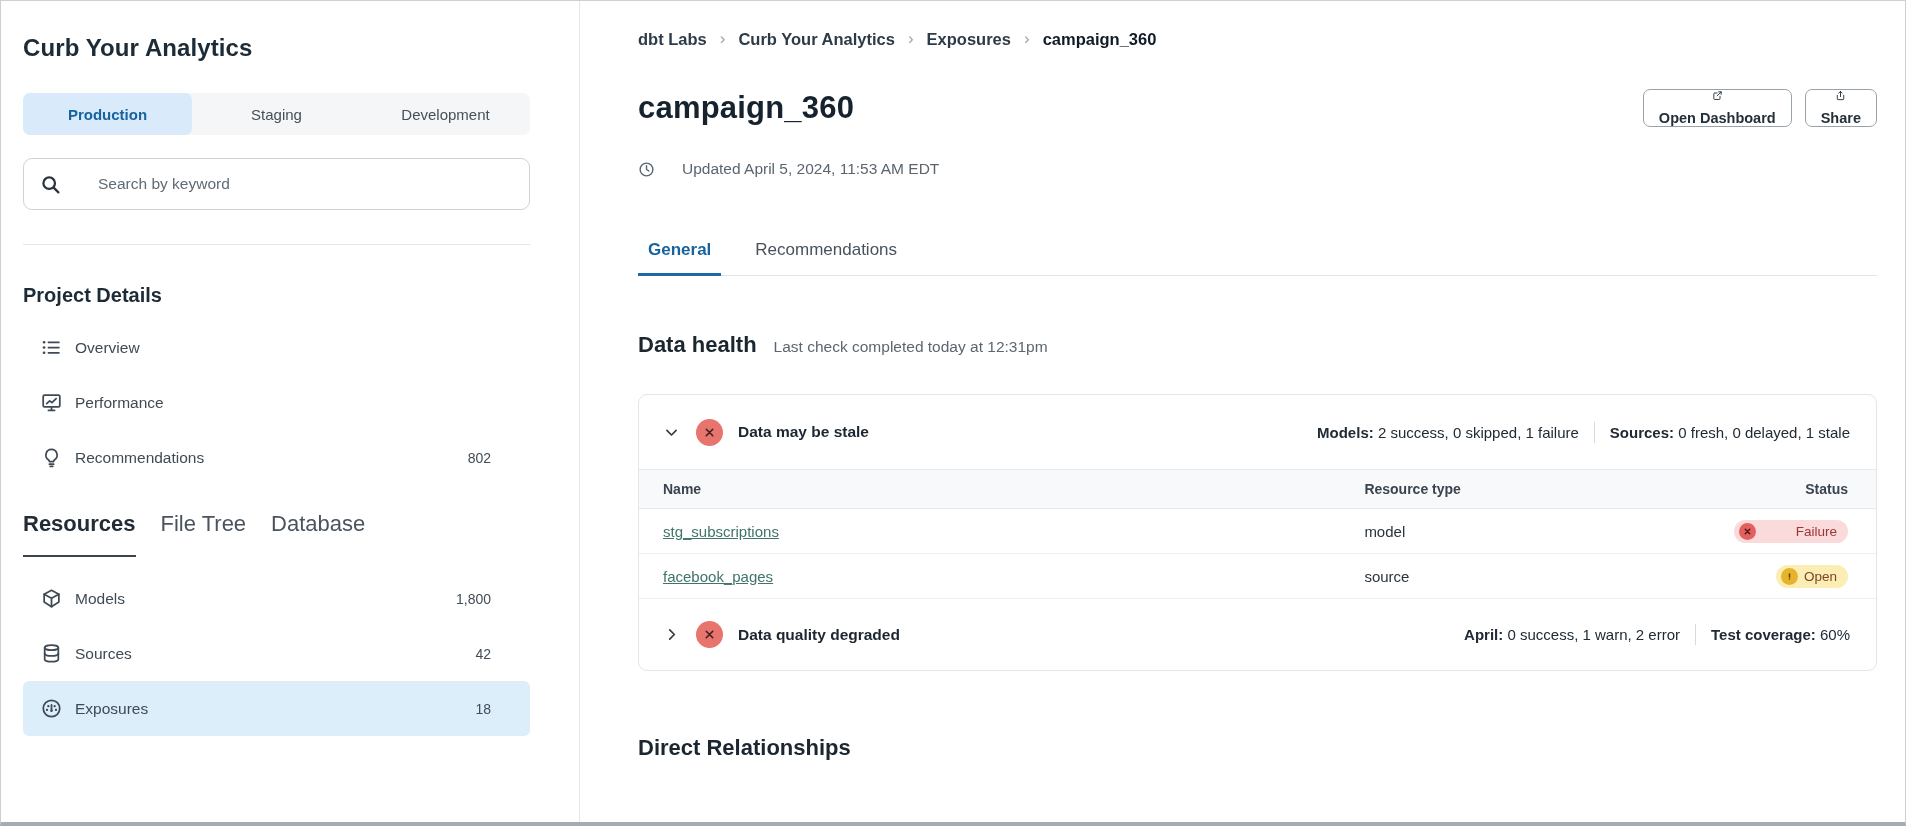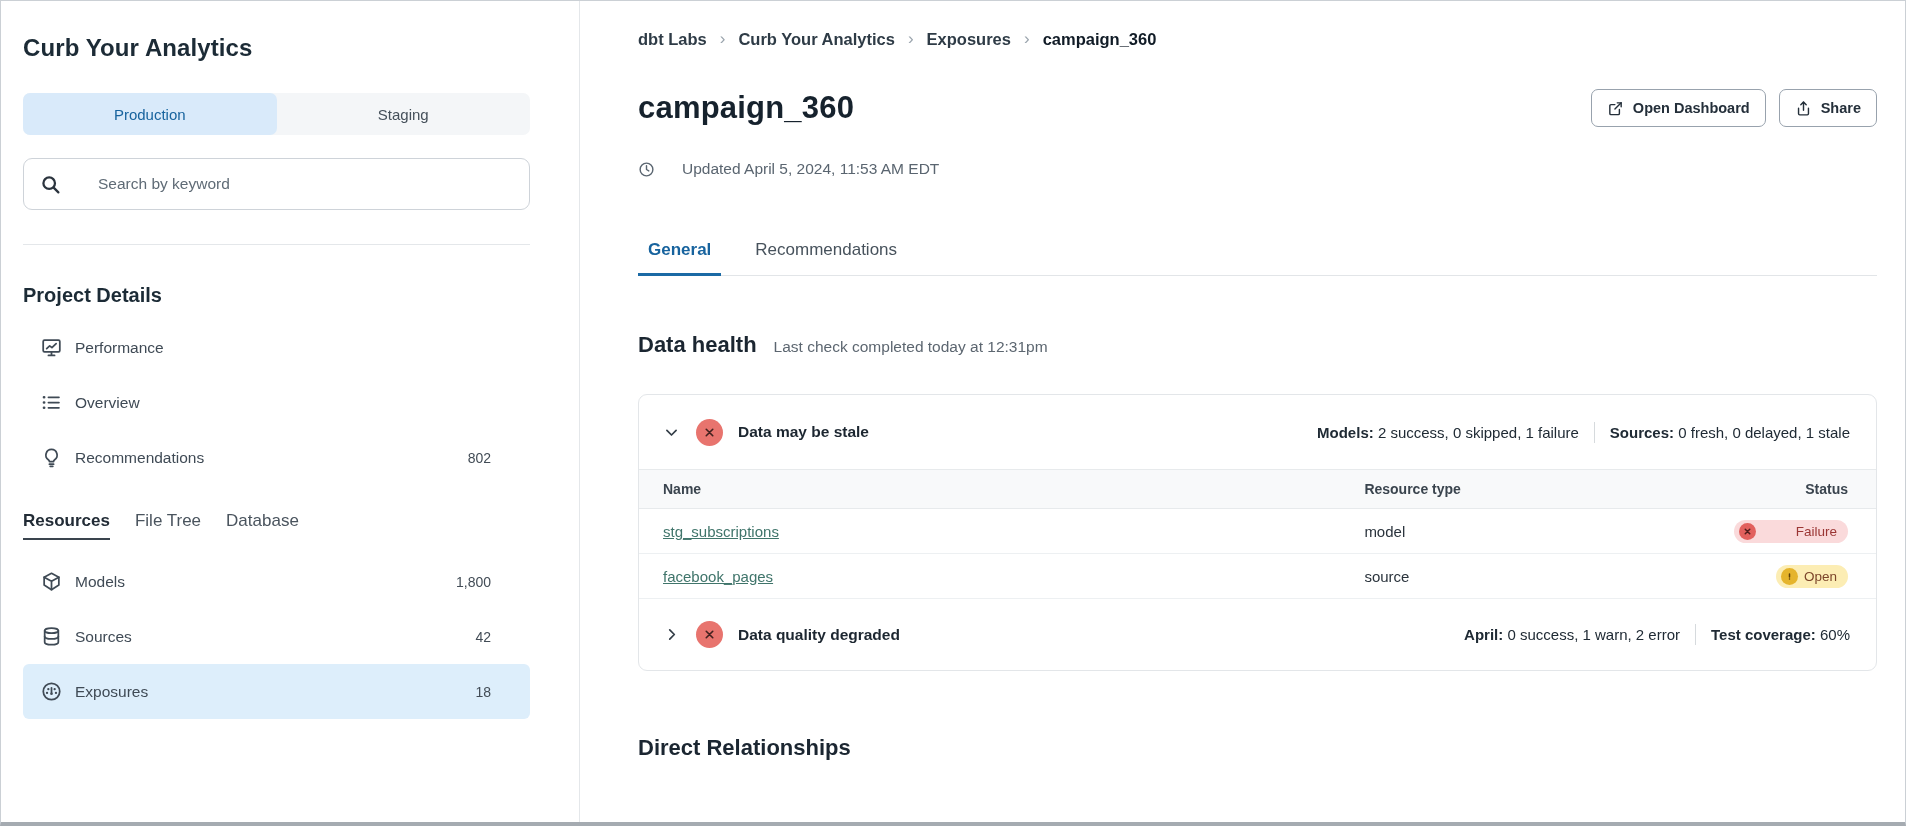--- a/index.html
+++ b/index.html
@@ -24,21 +24,21 @@
 
   .env-tabs {
     margin-top: 31px; height: 42px;
     background: #f4f6f8; border-radius: 7px;
     display: flex; align-items: stretch;
   }
   .env-tab {
     flex: 1; display: flex; align-items: center; justify-content: center;
     font-size: 15px; color: #45505a; border-radius: 7px; cursor: pointer;
   }
-  .env-tab.active { background: #d9eafa; color: #17639e; font-weight: 400; }
+  .env-tab.active { background: #d9eafa; color: #17639e; font-weight: 700; }
 
   .search-box {
     margin-top: 23px; height: 52px;
     border: 1px solid #ced3d9; border-radius: 9px;
     display: flex; align-items: center; padding: 0 16px; gap: 12px;
     background: #fff;
   }
   .search-box svg { width: 21px; height: 21px; stroke: #2b343e; }
   .search-box input {
     border: none; outline: none; flex: 1; font-size: 15.5px;
@@ -56,41 +56,42 @@
     padding: 0 39px 0 18px; gap: 13px; border-radius: 6px; cursor: pointer;
     color: #3f4a55;
   }
   .nav-item.selected { background: #ddeefb; }
   .nav-item svg { width: 21px; height: 21px; stroke: #3f4a55; flex: 0 0 auto; }
   .nav-label { font-size: 15.5px; color: #3f4a55; }
   .nav-count { margin-left: auto; font-size: 14px; color: #424c56; }
 
   .resource-tabs { margin-top: 26px; display: flex; gap: 25px; }
   .resource-tab {
-    font-size: 17px; color: #4a545e; padding-bottom: 7px; cursor: pointer;
+    font-size: 22px; color: #4a545e; padding-bottom: 18px; cursor: pointer;
     border-bottom: 2px solid transparent;
   }
   .resource-tab.active { color: #222c36; font-weight: 700; border-bottom-color: #3a444e; }
 
   
   .main { flex: 1; padding: 20px 28px 0 58px; overflow: hidden; }
 
   .breadcrumb { display: flex; align-items: center; margin-top: 8px; }
   .crumb { font-size: 16.5px; font-weight: 700; color: #2e3b46; cursor: pointer; }
   .crumb.current { color: #101b26; cursor: default; }
   .crumb-sep { color: #9aa4ad; font-size: 17px; margin: 0 13px; font-weight: 400; }
 
   .title-row { display: flex; align-items: center; margin-top: 40px; }
   .page-title { font-size: 31px; font-weight: 700; color: #16222d; letter-spacing: 0.2px; }
   .title-actions { margin-left: auto; display: flex; gap: 13px; }
   .action-btn {
     height: 38px; border: 1px solid #98a2ad; border-radius: 7px; background: #fff;
     display: flex; align-items: center; gap: 9px; padding: 0 15px; cursor: pointer;
     font-size: 14.5px; font-weight: 700; color: #242f3a;
     font-family: "Liberation Sans", sans-serif;
+    flex-direction: column;
   }
   .action-btn svg { width: 17px; height: 17px; stroke: #242f3a; }
 
   .updated-row { margin-top: 33px; display: flex; align-items: center; gap: 27px; color: #5a6570; font-size: 15.5px; }
   .updated-row svg { width: 17px; height: 17px; stroke: #5a6570; }
 
   .main-tabs { margin-top: 62px; display: flex; gap: 24px; border-bottom: 1px solid #e2e5e8; }
   .main-tab {
     font-size: 17px; padding: 0 10px 13px 10px; color: #47525c; cursor: pointer;
     border-bottom: 3px solid transparent; margin-bottom: -1px;
@@ -154,49 +155,50 @@
 <body>
 
 <div class="app">
 
   <aside class="sidebar">
     <div class="sidebar-title">Curb Your Analytics</div>
 
     <div class="env-tabs">
       <div class="env-tab active">Production</div>
       <div class="env-tab">Staging</div>
+      <div class="env-tab">Development</div>
     </div>
 
     <div class="search-box">
       <svg viewBox="0 0 24 24" style="stroke-width:2.6">
         <circle cx="10.5" cy="10.5" r="6.6"></circle>
           <path d="M15.6 15.6L21 21"></path>
       </svg>
       <input type="text" placeholder="Search by keyword" style="">
     </div>
 
     <div class="sidebar-divider"></div>
 
     <div class="section-heading">Project Details</div>
 
     <div class="nav-list">
       <div class="nav-item">
         <svg viewBox="0 0 24 24">
+          <path d="M8.5 6h12M8.5 12h12M8.5 18h12"></path>
+          <path d="M3.4 6h.2M3.4 12h.2M3.4 18h.2" style="stroke-width:3"></path>
+        </svg>
+        <span class="nav-label">Overview</span>
+      </div>
+      <div class="nav-item">
+        <svg viewBox="0 0 24 24">
           <rect x="2.5" y="3.5" width="19" height="13.5" rx="1.5"></rect>
           <path d="M6.5 13.2l3.4-3.1 2.6 2.1 4.8-4.6"></path>
           <path d="M8.5 21h7M12 17v4"></path>
         </svg>
         <span class="nav-label">Performance</span>
-      </div>
-      <div class="nav-item">
-        <svg viewBox="0 0 24 24">
-          <path d="M8.5 6h12M8.5 12h12M8.5 18h12"></path>
-          <path d="M3.4 6h.2M3.4 12h.2M3.4 18h.2" style="stroke-width:3"></path>
-        </svg>
-        <span class="nav-label">Overview</span>
       </div>
       <div class="nav-item">
         <svg viewBox="0 0 24 24">
           <path d="M12 2.8a6.4 6.4 0 0 0-3.6 11.7c.8.6 1.2 1.4 1.2 2.2h4.8c0-.8.4-1.6 1.2-2.2A6.4 6.4 0 0 0 12 2.8z"></path>
           <path d="M9.6 19.6h4.8M10.5 22h3"></path>
         </svg>
         <span class="nav-label">Recommendations</span>
         <span class="nav-count">802</span>
       </div>
     </div>

